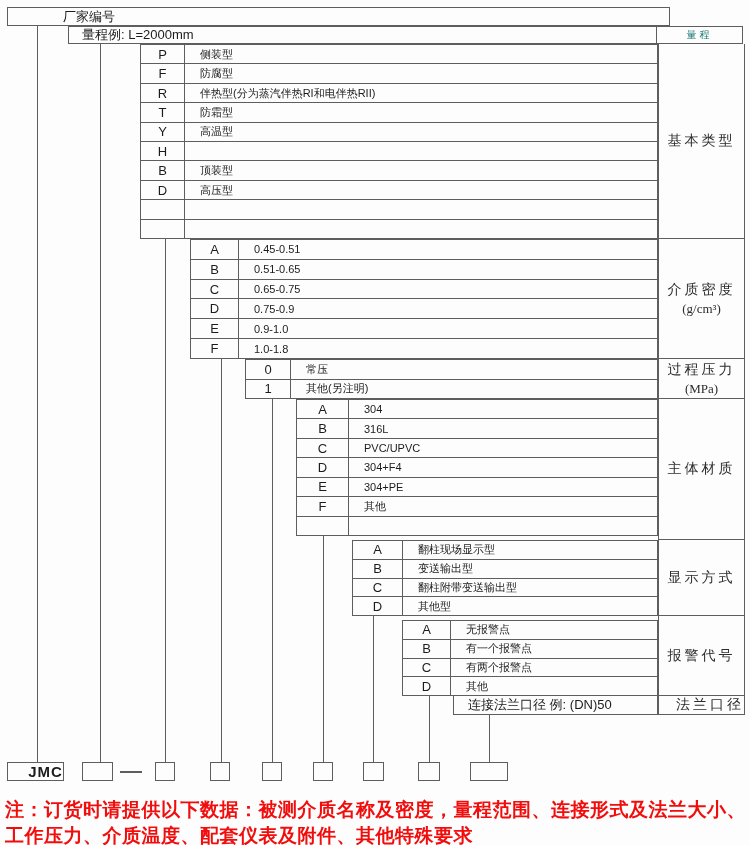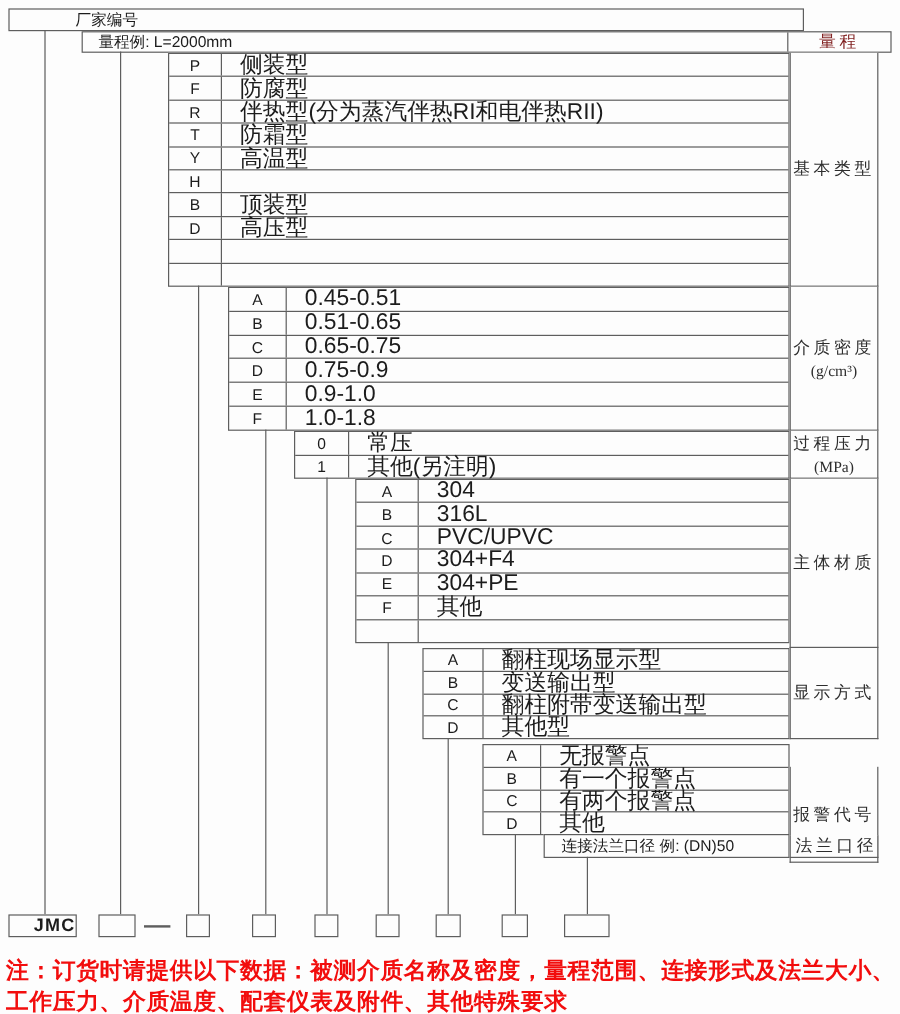--- a/index.html
+++ b/index.html
@@ -8,32 +8,32 @@
   .b{position:absolute;border:1px solid #5e5e5e;box-sizing:border-box;background:#fdfdfd;
      display:flex;align-items:center;font-size:13px;}
   .vline{position:absolute;width:1px;background:#5e5e5e;}
   .hdash{position:absolute;height:2px;background:#5e5e5e;}
   .tbl{position:absolute;border:1px solid #5e5e5e;box-sizing:border-box;
        display:flex;flex-direction:column;background:#fdfdfd;}
   .tbl .row{flex:1;display:flex;border-bottom:1px solid #5e5e5e;box-sizing:border-box;min-height:0;}
   .tbl .row:last-child{border-bottom:none;}
   .code{border-right:1px solid #5e5e5e;box-sizing:border-box;flex:none;
         display:flex;align-items:center;justify-content:center;font-size:13px;}
-  .desc{display:flex;align-items:center;padding-left:15px;font-size:19px;white-space:nowrap;}
-  .lblcell{position:absolute;left:658px;width:74px;box-sizing:border-box;
+  .desc{display:flex;align-items:center;padding-left:15px;font-size:11px;white-space:nowrap;}
+  .lblcell{position:absolute;left:658px;width:87px;box-sizing:border-box;
            border-left:1px solid #5e5e5e;border-right:1px solid #5e5e5e;border-bottom:1px solid #5e5e5e;
            display:flex;flex-direction:column;align-items:center;justify-content:center;
            font-family:"Liberation Serif",serif;font-size:14px;letter-spacing:3px;color:#2d2d2d;
            background:#fdfdfd;text-align:center;}
   .lblcell .unit{letter-spacing:0;font-size:13px;margin-top:2px;}
   .hdr1-text{padding-left:55px;}
   .hdr2-text{padding-left:13px;}
   .hdr2-right{position:absolute;right:0;top:0;bottom:0;width:85px;border-left:1px solid #5e5e5e;
               display:flex;align-items:center;justify-content:center;
-              font-family:"Liberation Serif",serif;font-size:14px;letter-spacing:3px;color:#7f1d1d;}
+              font-family:"Liberation Serif",serif;font-size:10px;letter-spacing:3px;color:#0f766e;}
   .jmc{justify-content:center;font-weight:bold;font-size:15px;letter-spacing:1px;padding-left:20px;}
   .note{position:absolute;left:5px;top:797px;width:742px;color:#f20d0d;font-weight:bold;
         font-size:19px;line-height:26px;letter-spacing:0.5px;}
 </style>
 </head>
 <body>
 
 <div class="canvas">
 
   <div class="b" style="left:7px;top:7px;width:663px;height:19px;">
@@ -203,21 +203,21 @@
   <div class="lblcell" style="top:359px;height:40px;">
     <span>过程压力</span>
     <span class="unit">(MPa)</span>
   </div>
   <div class="lblcell" style="top:540px;height:76px;">
     <span>显示方式</span>
   </div>
   <div class="lblcell" style="top:399px;height:141px;">
     <span>主体材质</span>
   </div>
-  <div class="lblcell" style="top:639px;height:80px;">
+  <div class="lblcell" style="top:616px;height:80px;">
     <span>报警代号</span>
   </div>
   <div class="lblcell" style="top:696px;height:19px;align-items:flex-end;">
     <span>法兰口径</span>
   </div>
 
   <div class="vline" style="left:37px;top:25px;height:737px;"></div>
   <div class="vline" style="left:100px;top:43px;height:719px;"></div>
   <div class="vline" style="left:165px;top:238px;height:524px;"></div>
   <div class="vline" style="left:221px;top:358px;height:404px;"></div>

